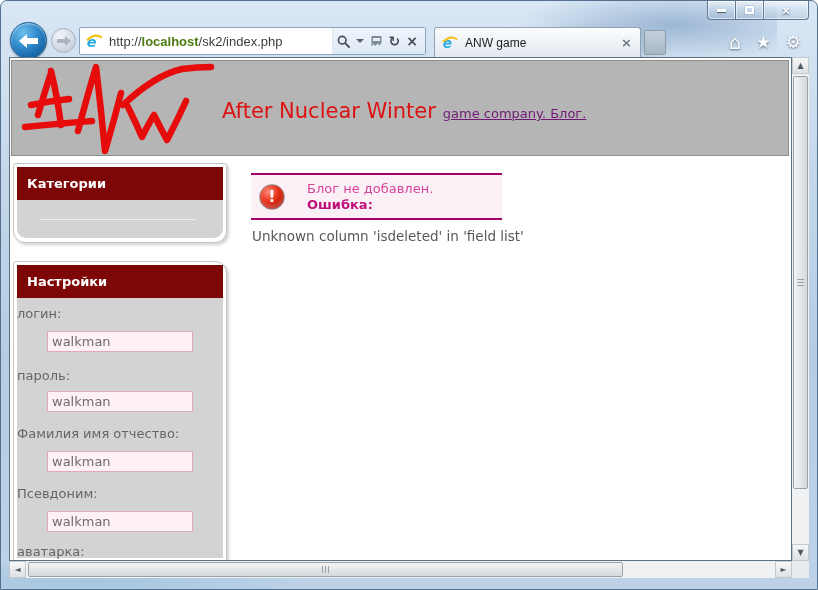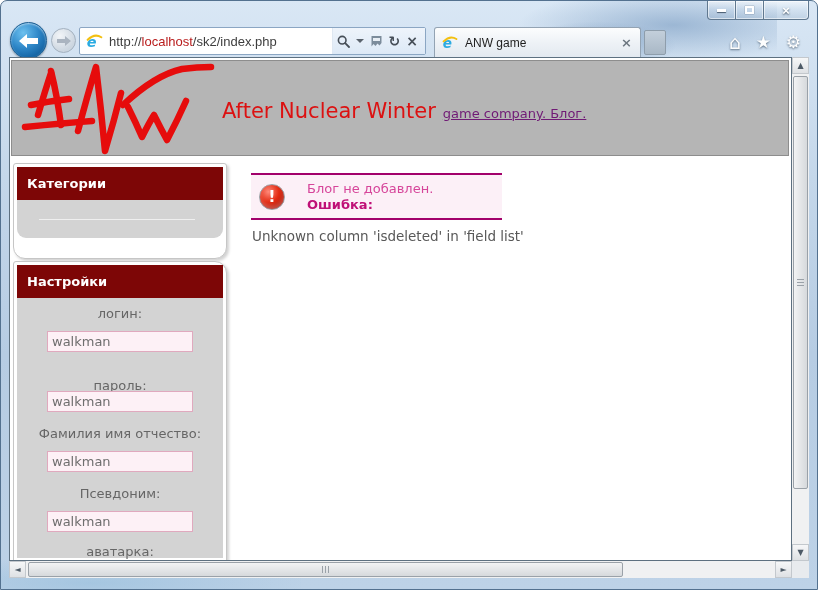--- a/index.html
+++ b/index.html
@@ -42,21 +42,21 @@
   .btn-fwd { left:50px; top:27px; width:25px; height:25px;
     background:radial-gradient(circle at 35% 30%,#f2f5f8,#ccd6e0 70%);
     border:1px solid #a3b1bf; }
   .btn-back svg, .btn-fwd svg { display:block; }
 
   .addrbar { position:absolute; left:78px; top:26px; width:347px; height:28px;
     background:#fff; border:1px solid #8ba6c3; border-radius:2px;
     display:flex; align-items:center; }
   .addr-fav { margin-left:6px; width:17px; height:17px; flex:0 0 auto; }
   .addr-url { margin-left:6px; font:13px "Liberation Sans",sans-serif; color:#3d3d3d; white-space:nowrap; flex:1 1 auto; overflow:hidden; }
-  .addr-url .host { font-weight:normal; color:#b91c1c; }
+  .addr-url .host { font-weight:bold; color:#4d7c0f; }
   .addr-icons { display:flex; align-items:center; gap:6px; padding:0 7px 0 4px; flex:0 0 auto;
     background:linear-gradient(180deg,#eef4fb,#dde9f6); height:26px; border-left:1px solid #dfe8f2; }
   .aicon { color:#474f58; font:600 14px "DejaVu Sans",sans-serif; line-height:1; }
   .caret-down { width:0; height:0; border-left:4px solid transparent; border-right:4px solid transparent; border-top:4px solid #5a636d; }
 
   
   .tab { position:absolute; left:433px; top:26px; width:207px; height:30px;
     background:linear-gradient(180deg,#fcfdfe,#eef2f6 50%,#e3e9f0);
     border:1px solid #93a3b3; border-bottom:none; border-radius:3px 3px 0 0;
     display:flex; align-items:center; }
@@ -78,36 +78,36 @@
   .band { position:absolute; left:1px; top:2px; width:778px; height:96px;
     background:#b5b5b5; border:1px solid #8d8d8d; }
   .logo { position:absolute; left:8px; top:2px; }
   .site-title-row { position:absolute; left:210px; top:38px; display:flex; align-items:baseline; gap:7px; white-space:nowrap; }
   .site-title { font:21px "DejaVu Sans",sans-serif; color:#dc1111; }
   .site-subtitle { font:13px "DejaVu Sans",sans-serif; color:#701a75;text-decoration:underline; }
 
   
   .card { position:absolute; left:3px; width:214px; background:#fff;
     border:1px solid #c6c6c6; padding:3px; box-shadow:2px 2px 3px rgba(0,0,0,.18); }
-  .card1 { top:105px; height:96px; border-radius:3px 3px 12px 12px; }
+  .card1 { top:105px; height:80px; border-radius:3px 3px 12px 12px; }
   .card2 { top:203px; height:308px; border-radius:3px 12px 0 0; }
   .card-header { background:#7d0606; color:#fff; font:bold 13px "DejaVu Sans",sans-serif;
     padding:9px 0 9px 10px; }
   .card-body { background:#d3d3d3; position:relative; }
   .card1 .card-body { height:38px; border-radius:0 0 9px 9px; }
   .card2 .card-body { height:260px; }
   .cat-divider { position:absolute; left:22px; right:28px; top:19px; border-top:1px solid #efefef; }
 
-  .fld-label { position:absolute; left:0; width:100%; text-align:center;
+  .fld-label { position:absolute; left:0; width:100%; text-align:left;
     font:13px "DejaVu Sans",sans-serif; color:#666; }
   .fld-input { position:absolute; left:30px; width:146px; height:21px;
     background:#fdf1f6; border:1px solid #e0a9be; font:13px "DejaVu Sans",sans-serif;
     color:#6e6e6e; padding:0 4px; }
   .l0 { top:8px; }   .i0 { top:33px; }
-  .l1 { top:80px; }  .i1 { top:93px; }
+  .l1 { top:70px; }  .i1 { top:93px; }
   .l2 { top:128px; } .i2 { top:153px; }
   .l3 { top:188px; } .i3 { top:213px; }
   .l4 { top:246px; }
 
   
   .errorbox { position:absolute; left:241px; top:115px; width:251px; height:47px;
     background:#fcf0f7; border-top:2px solid #a2016b; border-bottom:2px solid #a2016b;
     display:flex; align-items:center; }
   .erricon { margin-left:8px; width:26px; height:26px; border-radius:50%;
     background:radial-gradient(circle at 35% 28%,#ff8a7a 0%,#e32b12 45%,#9c130a 90%);

